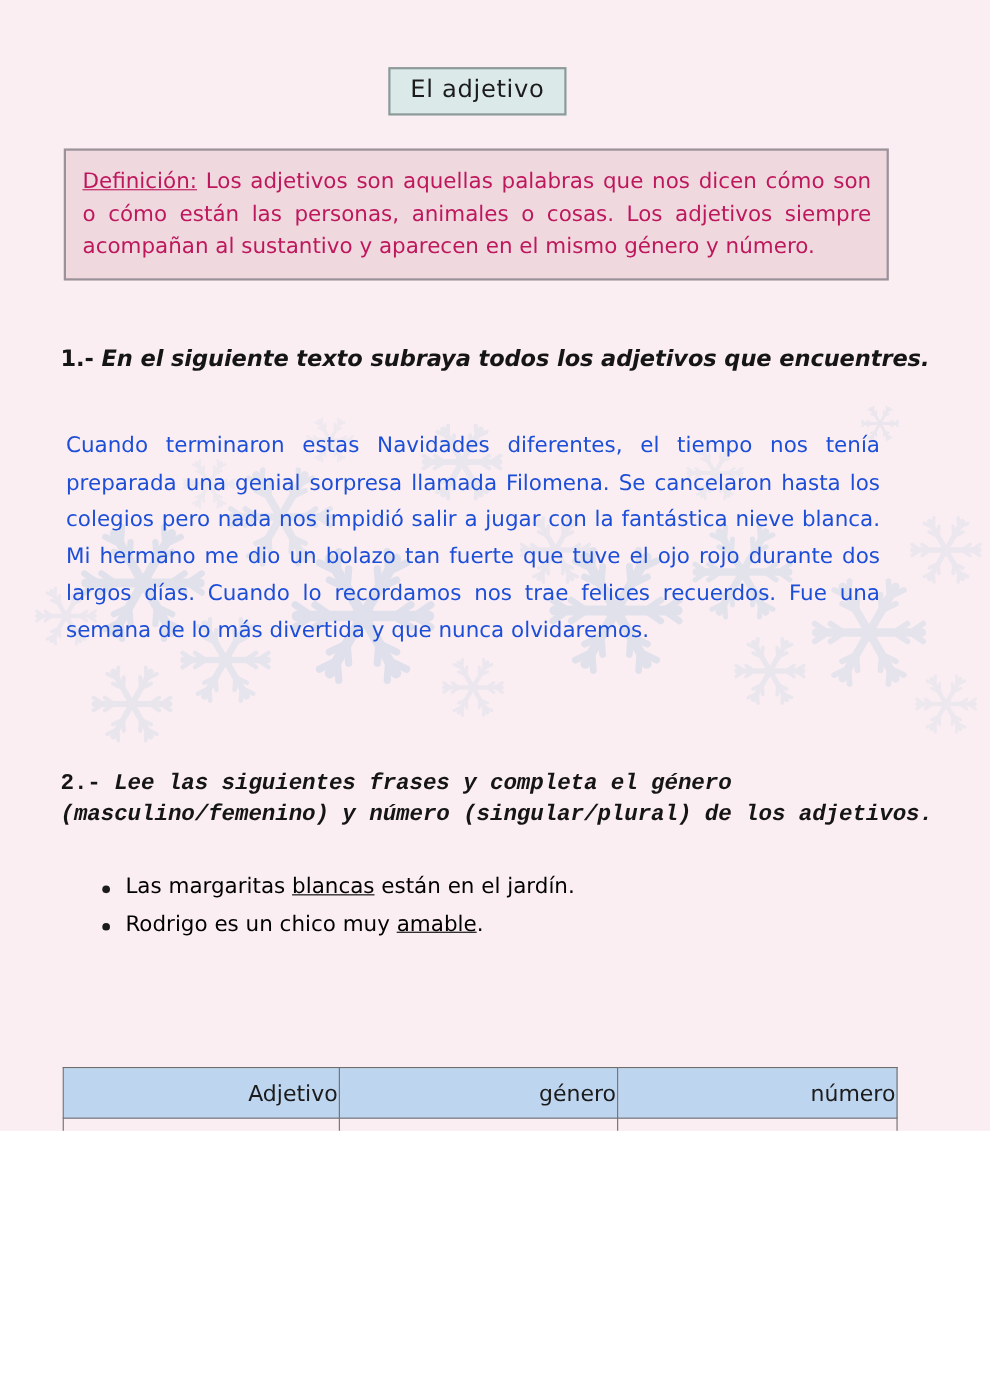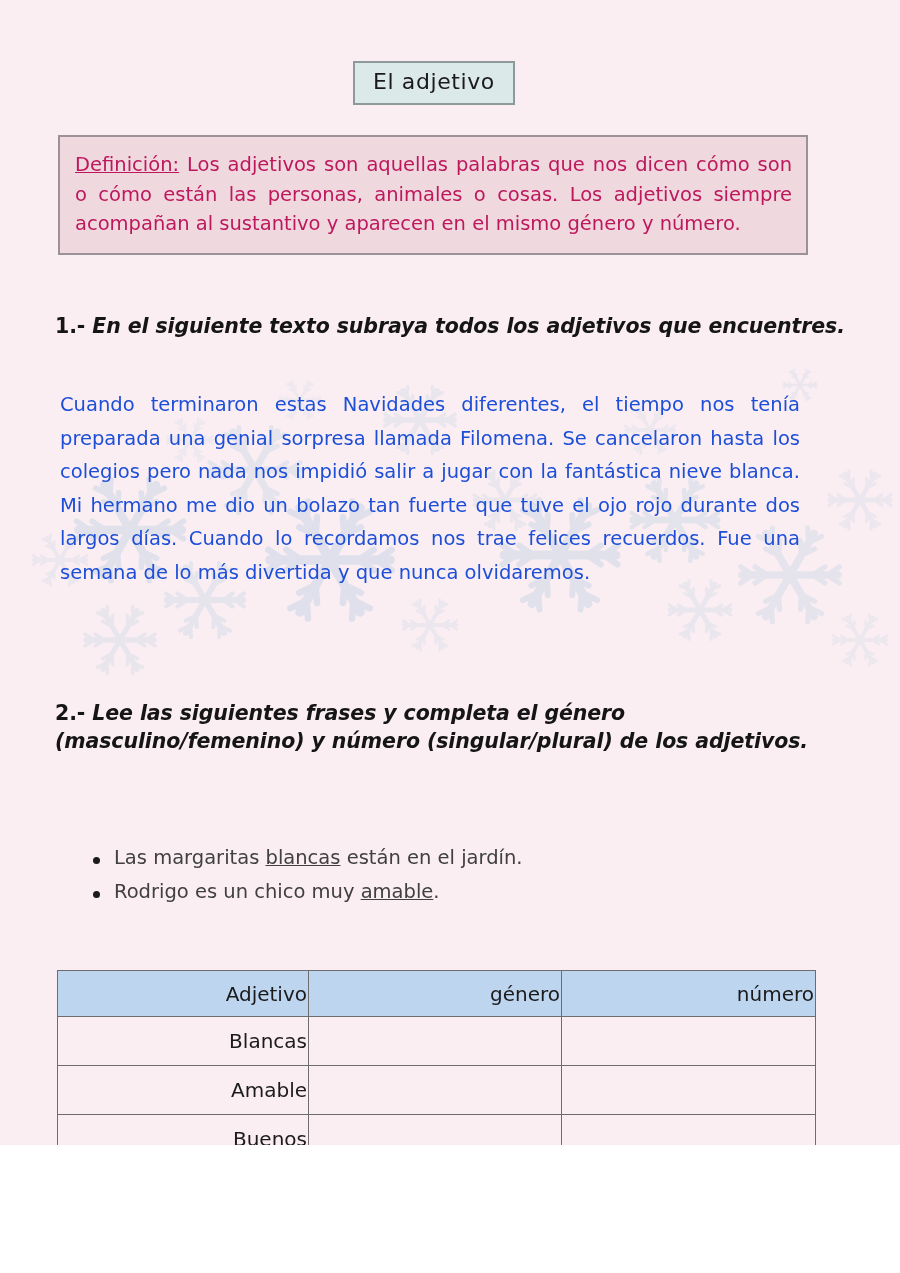--- a/index.html
+++ b/index.html
@@ -11,21 +11,21 @@
     width: 900px;
     height: 1273px;
     overflow: hidden;
     font-family: "DejaVu Sans", sans-serif;
   }
 
   
   #sheet {
     position: relative;
     width: 900px;
-    height: 1145px;
+    height: 1028px;
     background: #faeef2;
     overflow: hidden;
   }
   #bottom-strip {
     width: 900px;
     height: 30px;
     background: #ffffff;
   }
 
   
@@ -84,46 +84,46 @@
     left: 55px;
     width: 810px;
     font-weight: bold;
     font-style: italic;
     font-size: 20.5px;
     line-height: 1.38;
     color: #151515;
     letter-spacing: -.1px;
   }
   #ex1-heading { top: 312px; }
-  #ex2-heading { top: 699px; }
+  #ex2-heading { top: 699px; font-family: Liberation Mono, monospace; }
   .ex-num { font-style: normal; font-weight: bold; }
 
   
   #ex1-text {
     position: absolute;
     left: 60px;
     top: 388px;
     width: 740px;
     font-size: 19.5px;
     line-height: 1.72;
     color: #1d4ed8;
     text-align: justify;
   }
 
   
   #bullet-list {
     position: absolute;
     left: 93px;
-    top: 848px;
+    top: 796px;
     margin: 0;
     padding: 0;
     list-style: none;
     font-size: 19.5px;
     line-height: 1.0;
-    color: #404040;
+    color: #000000;
   }
   #bullet-list li {
     position: relative;
     padding-left: 21px;
     margin-bottom: 14px;
   }
   #bullet-list li:before {
     content: "";
     position: absolute;
     left: 0;

